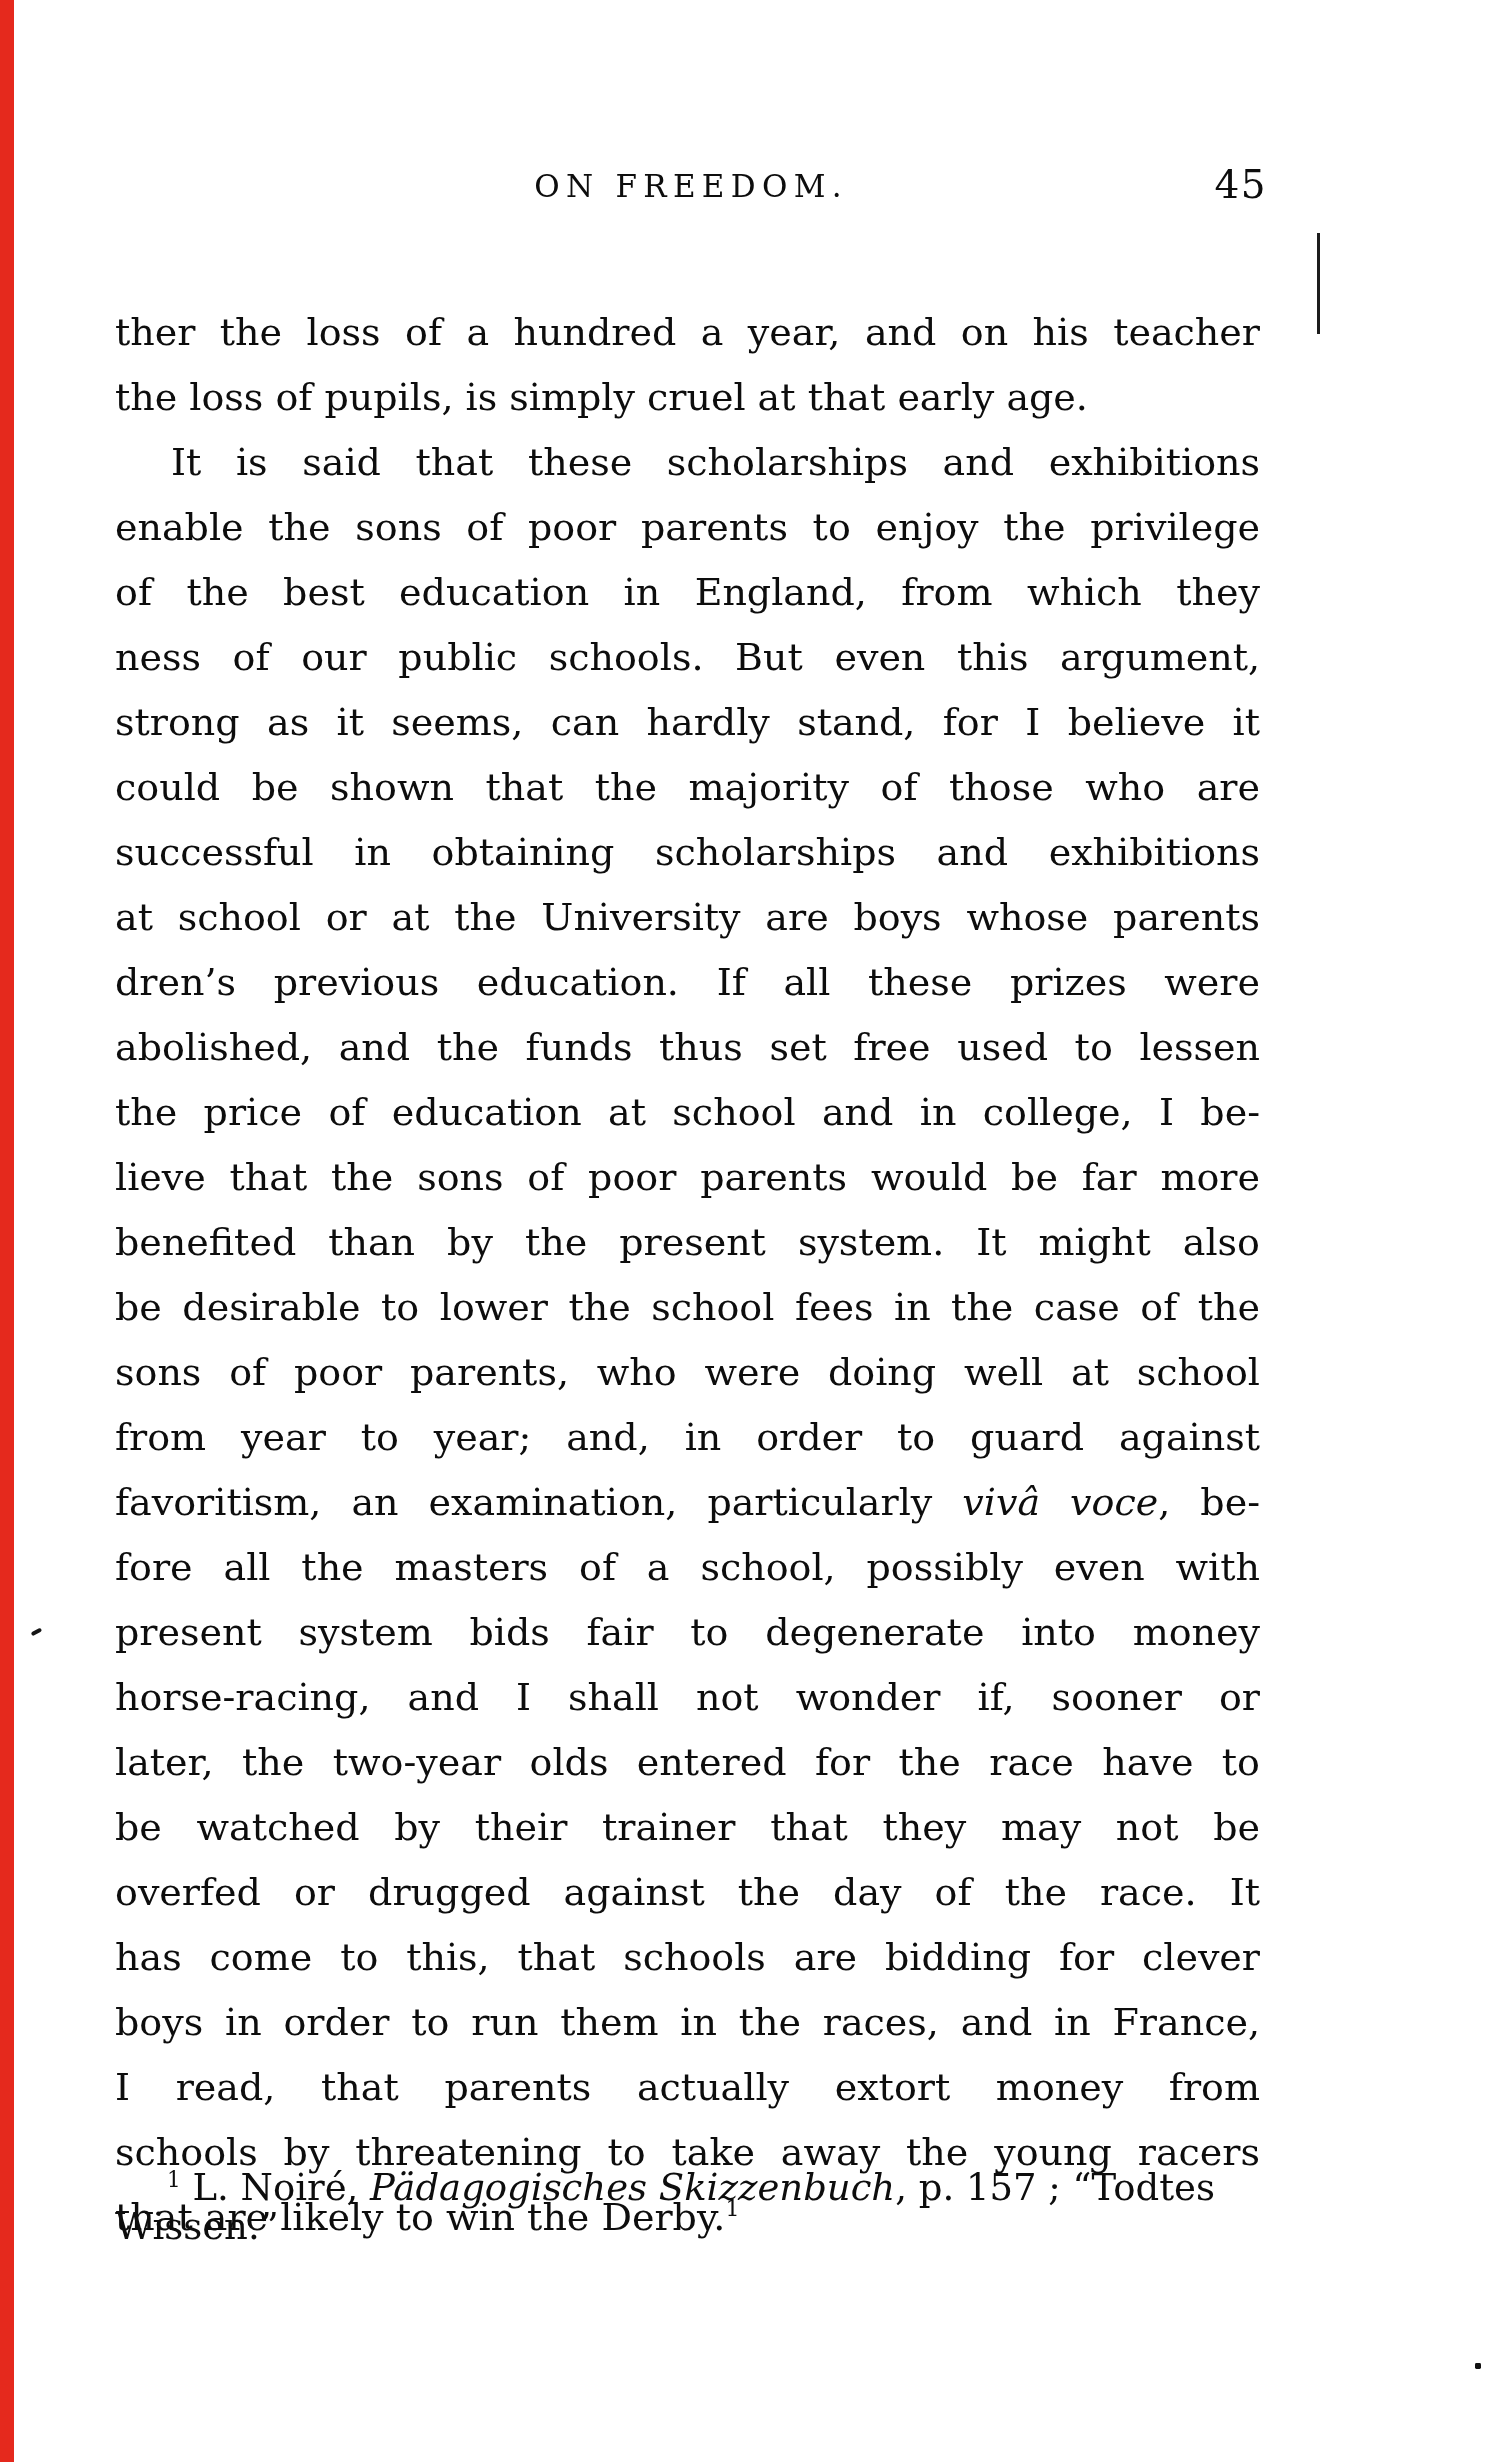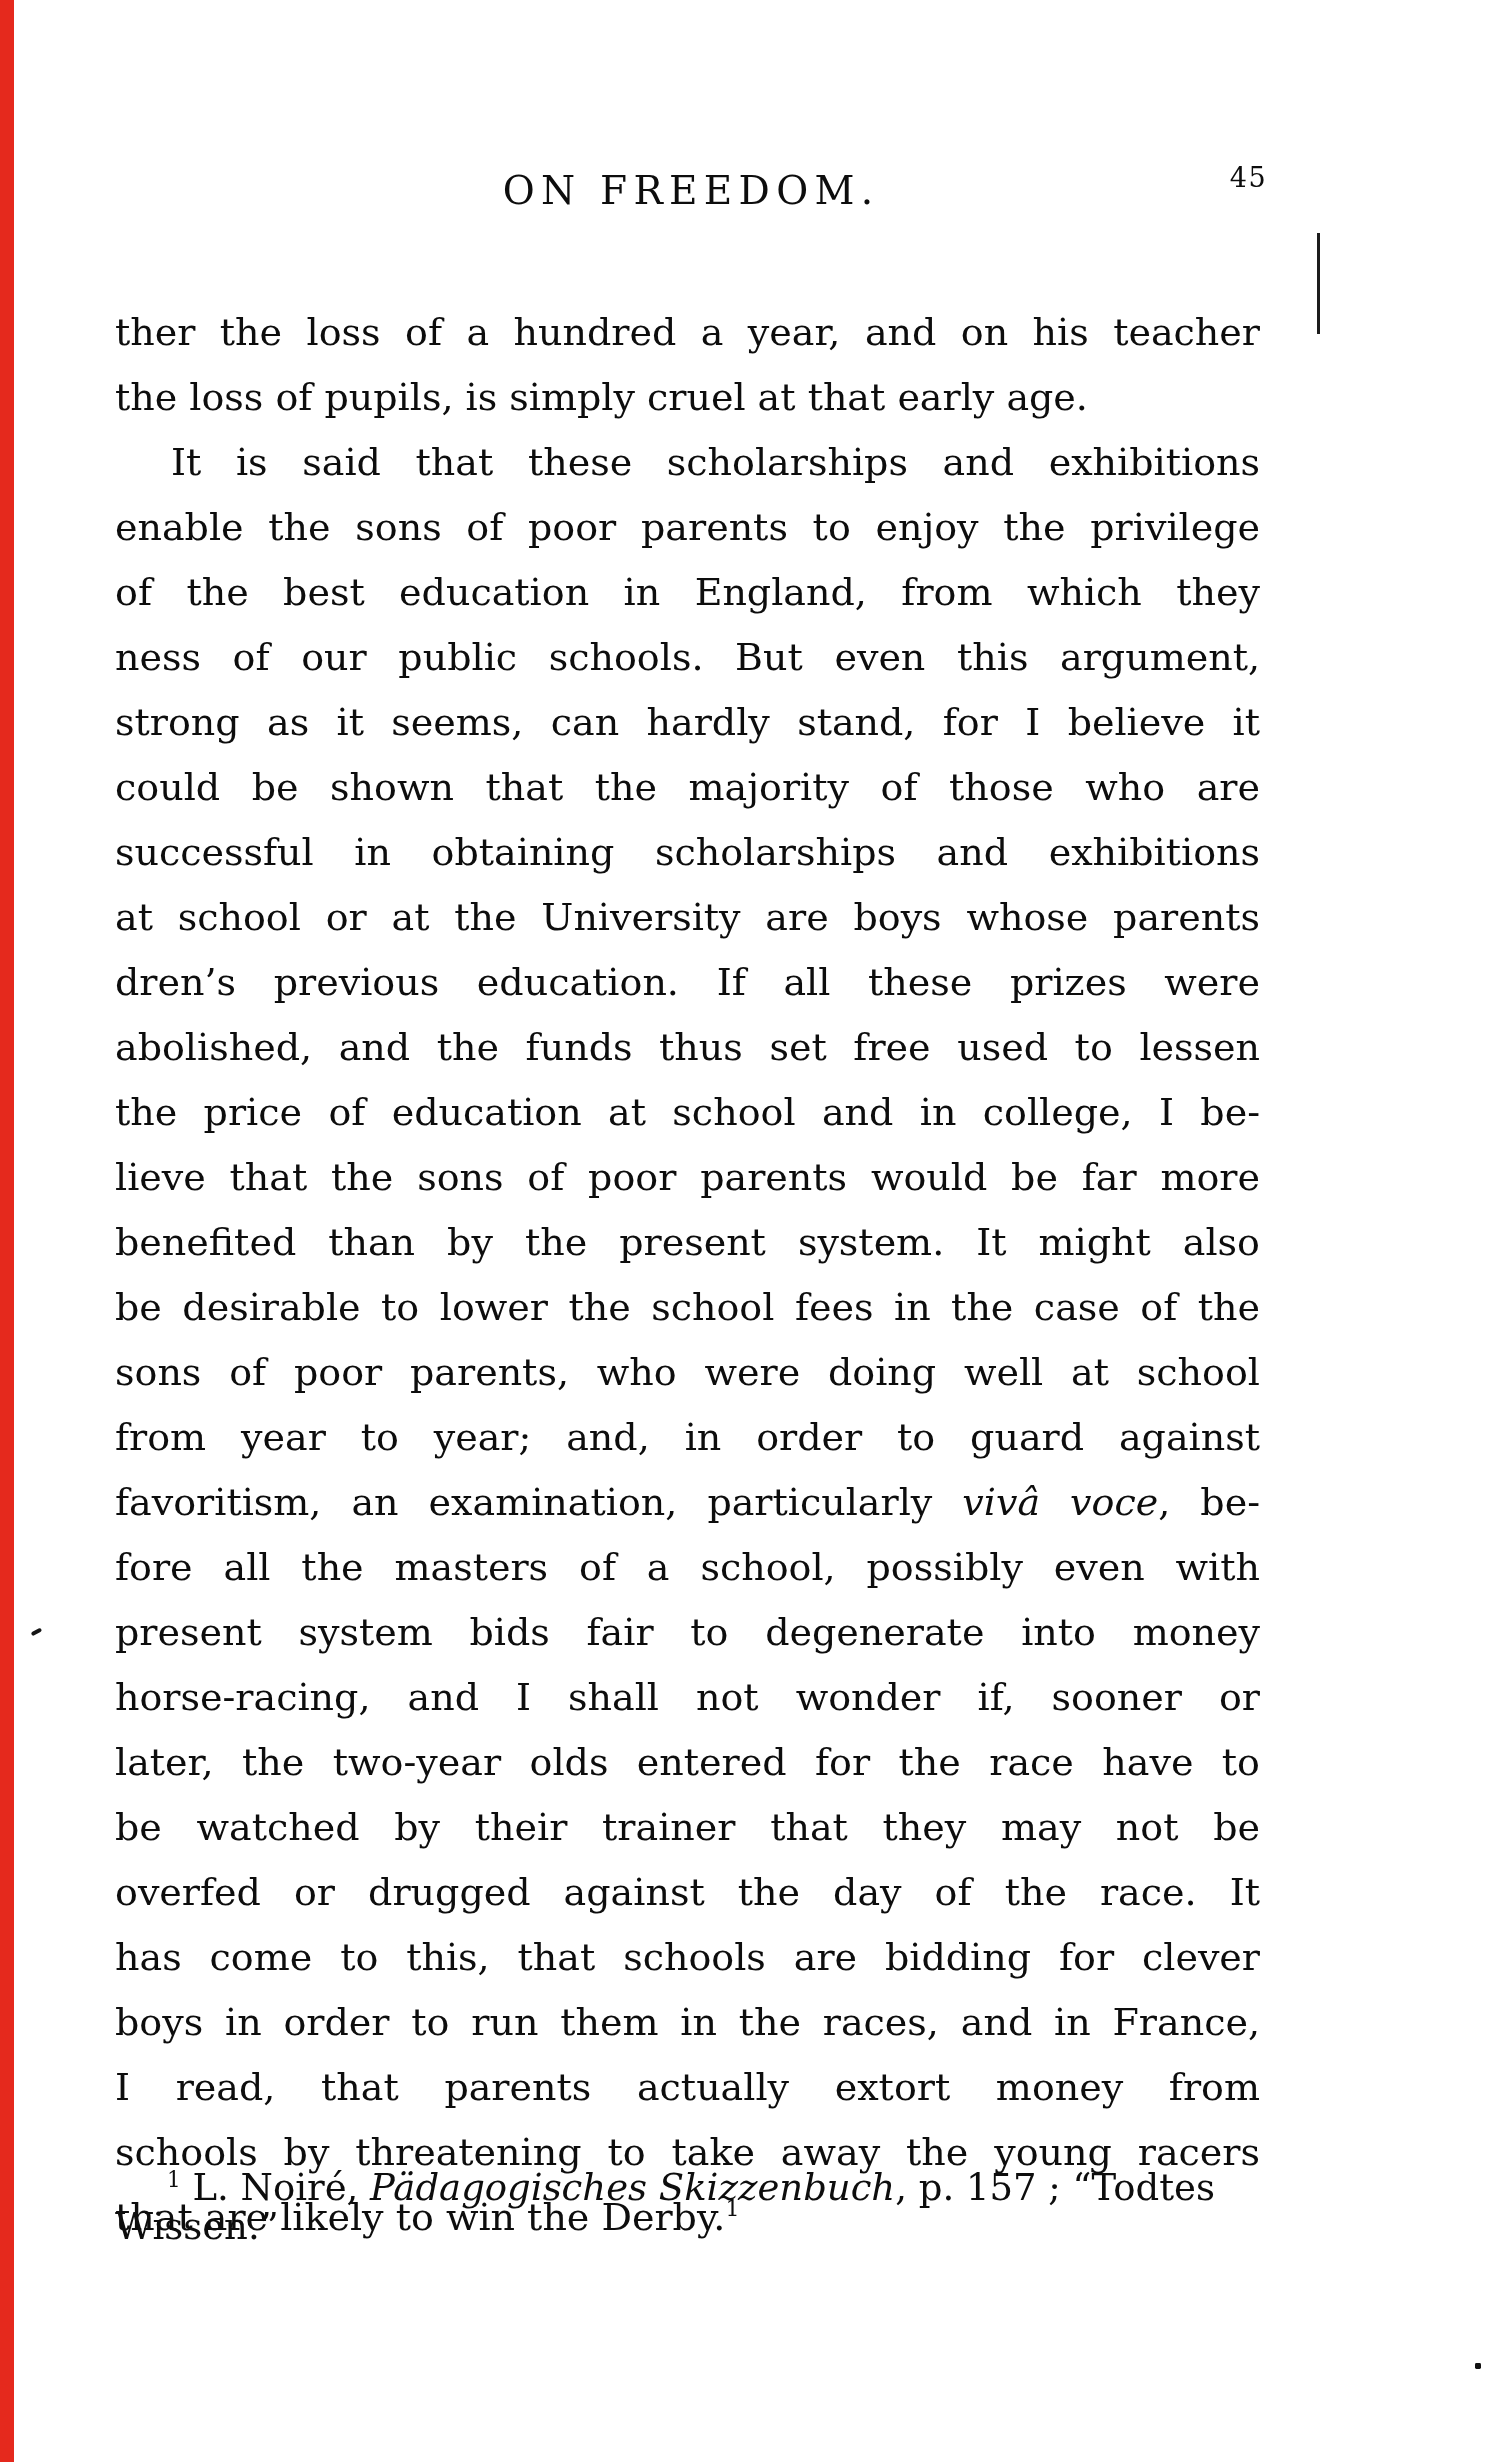--- a/index.html
+++ b/index.html
@@ -19,28 +19,28 @@
   }
   .header {
     position: absolute;
     left: 115px; top: 168px;
     width: 1152px; height: 49px;
   }
   .running-title {
     position: absolute;
     left: 50%;
     transform: translateX(-50%);
-    font-size: 39px;
+    font-size: 31px;
     letter-spacing: 6.3px;
     white-space: nowrap;
   }
   .page-number {
     position: absolute;
     right: 0; top: -5.6px;
-    font-size: 27px;
+    font-size: 39px;
     letter-spacing: 1.4px;
   }
   .body-text {
     position: absolute;
     left: 115px; top: 296px;
     width: 1145px;
     font-size: 38px;
     line-height: 57px;
   }
   .line { height: 57px; white-space: normal; margin-top: 8px; }

